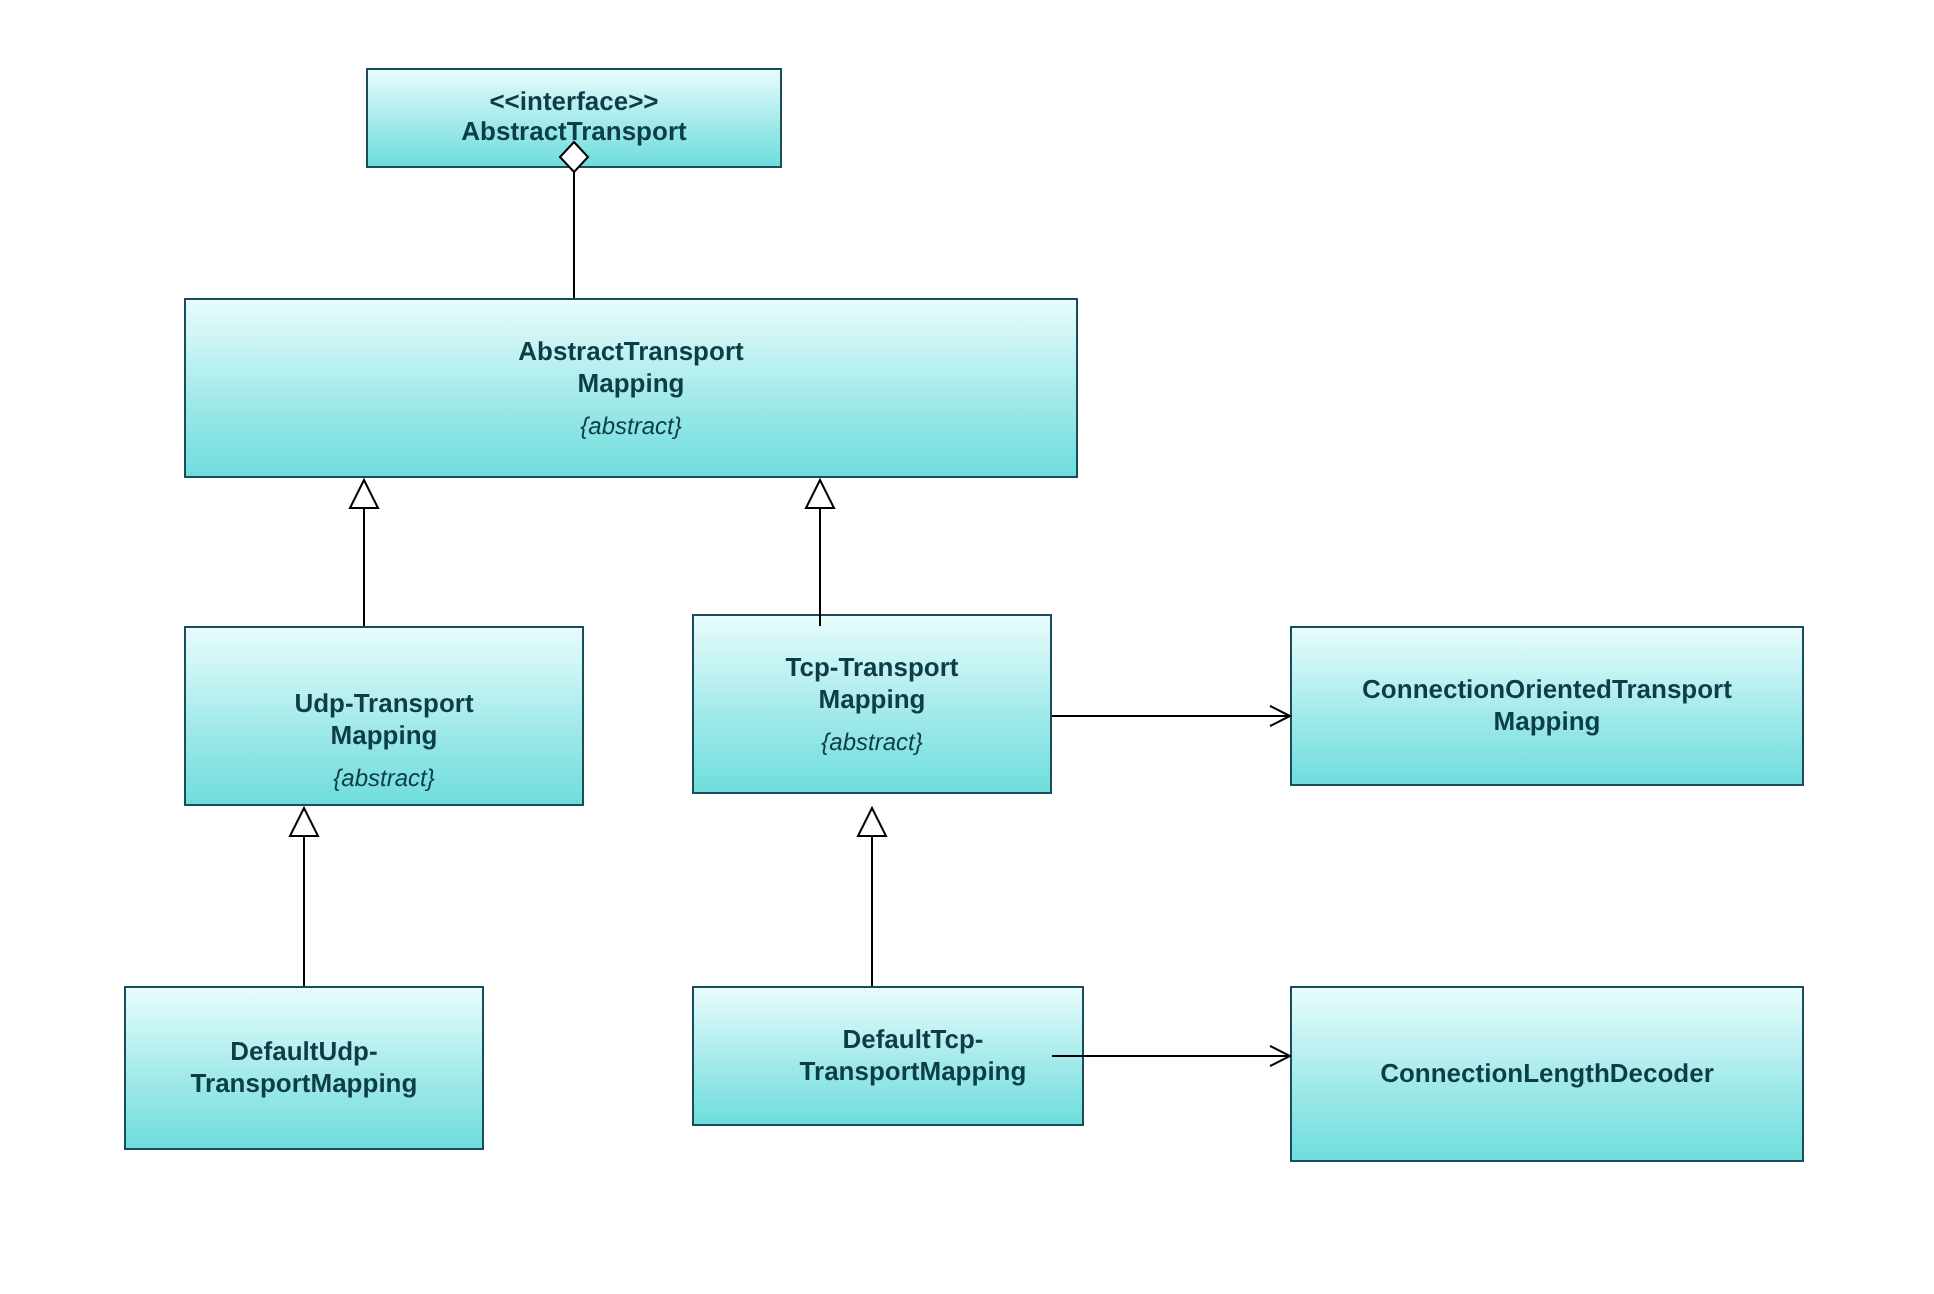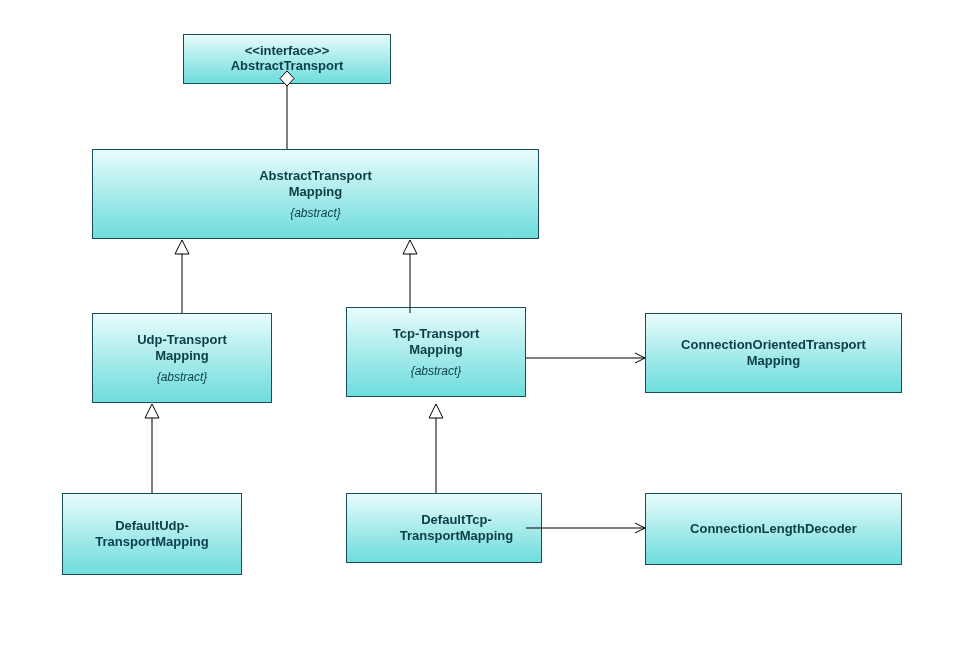--- a/index.html
+++ b/index.html
@@ -58,21 +58,21 @@
 </div>
 
 <div class="uml-box" style="left:92px; top:149px; width:447px; height:90px;">
   <div class="name">
     <span>AbstractTransport</span><br>
     <span>Mapping</span>
   </div>
   <div class="constraint">{abstract}</div>
 </div>
 
-<div class="uml-box" style="left:92px; top:313px; width:180px; height:90px;">
+<div class="uml-box" style="left:92px; top:313px; width:200px; height:90px;justify-content:flex-end;">
   <div class="name">
     <span>Udp-Transport</span><br>
     <span>Mapping</span>
   </div>
   <div class="constraint">{abstract}</div>
 </div>
 
 <div class="uml-box" style="left:346px; top:307px; width:180px; height:90px;justify-content:center;">
   <div class="name">
     <span>Tcp-Transport</span><br>
@@ -95,21 +95,21 @@
   </div>
 </div>
 
 <div class="uml-box" style="left:346px; top:493px; width:196px; height:70px;padding-left:31px;">
   <div class="name">
     <span>DefaultTcp-</span><br>
     <span>TransportMapping</span>
   </div>
 </div>
 
-<div class="uml-box" style="left:645px; top:493px; width:257px; height:72px;">
+<div class="uml-box" style="left:645px; top:493px; width:257px; height:88px;">
   <div class="name">ConnectionLengthDecoder</div>
 </div>
 
 <svg class="connectors" width="967" height="647">
   <defs>
 
     <marker id="tri-up" markerWidth="16" markerHeight="16" refX="8" refY="1" orient="auto-start-reverse" markerUnits="userSpaceOnUse">
       <path d="M 1 15 L 8 1 L 15 15 Z" fill="#ffffff" stroke="#000" stroke-width="1"></path>
     </marker>
 

